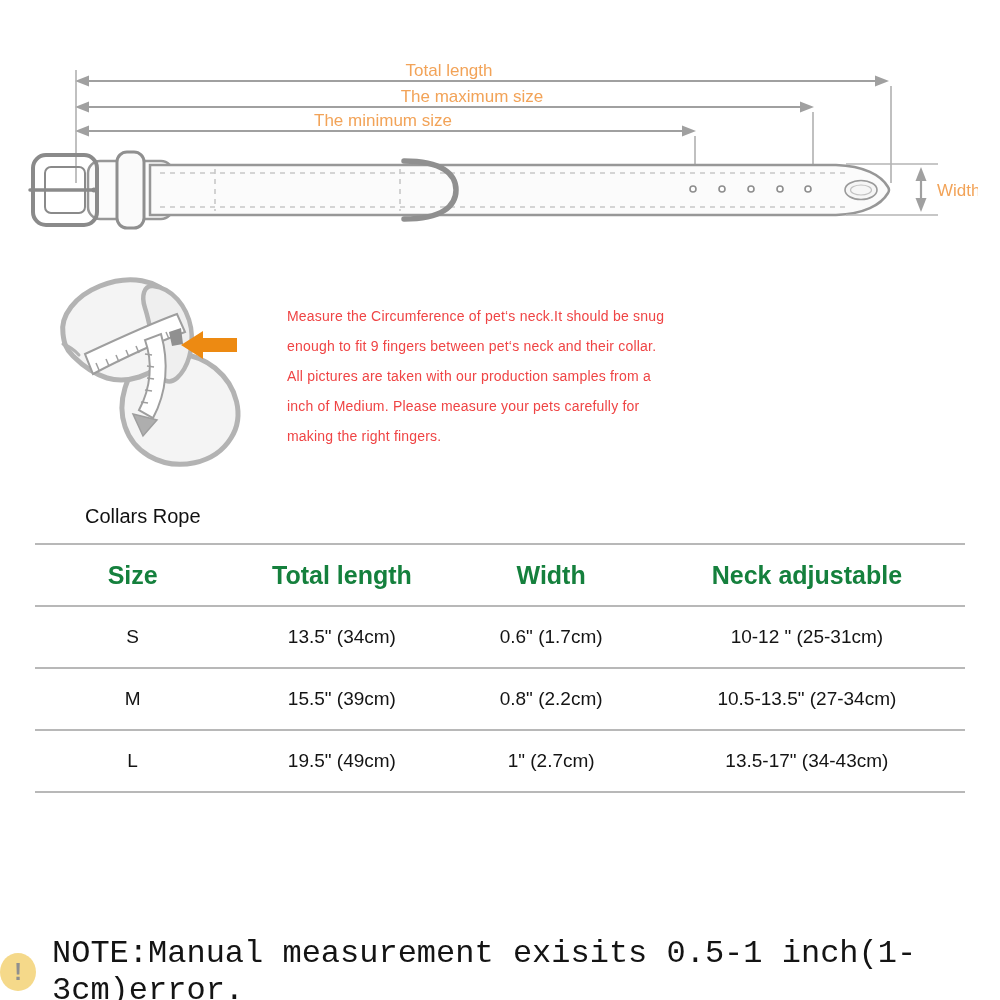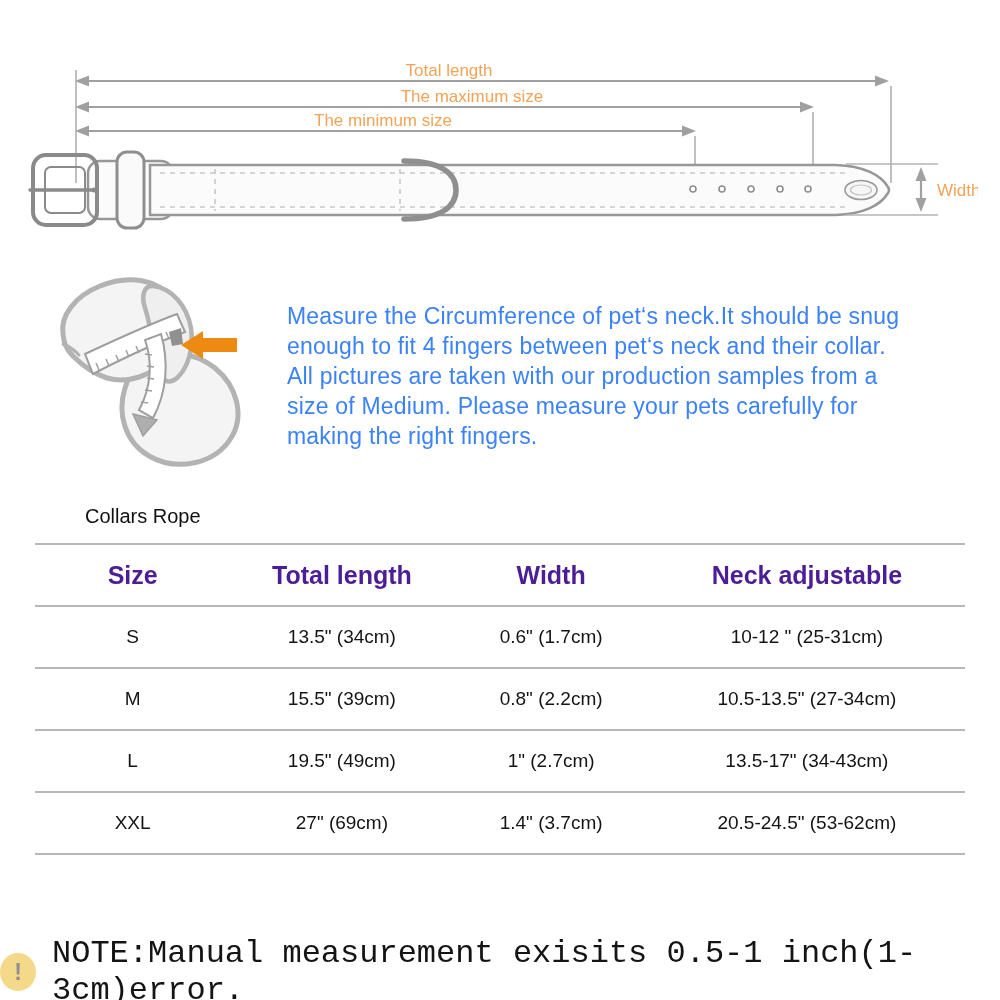--- a/index.html
+++ b/index.html
@@ -15,29 +15,29 @@
   .tri{fill:#A0A0A0;}
   .leather{fill:#FBFBFB;stroke:#979797;stroke-width:2.5;}
   .stitch{stroke:#C8C8C8;stroke-width:1.6;stroke-dasharray:5 5;fill:none;}
   .metal{fill:none;stroke:#8A8A8A;}
 
   
   .dog-illust{position:absolute;left:45px;top:258px;width:200px;height:215px;}
 
   
   .measure-text{position:absolute;left:287px;top:301px;width:655px;
-    font-size:23px;line-height:30px;letter-spacing:.2px;color:#3b82f6;}
+    font-size:14px;line-height:30px;letter-spacing:.2px;color:#ef4444;}
 
   
   .table-caption{position:absolute;left:38px;top:505px;font-size:20px;color:#111;margin-left:47px;}
   .size-table{position:absolute;left:35px;top:543px;width:930px;border-top:2px solid #B8B8B8;}
   .tr{display:grid;grid-template-columns:21% 24% 21% 34%;height:60px;
       border-bottom:2px solid #B8B8B8;align-items:center;}
   .td{text-align:center;font-size:19px;color:#141414;}
-  .th-row .td{font-size:25px;font-weight:bold;color:#4c1d95;}
+  .th-row .td{font-size:25px;font-weight:bold;color:#15803d;}
 
   
   .footer-note{position:absolute;left:0;top:935px;width:1000px;display:flex;
     justify-content:center;align-items:center;gap:16px;}
   .note-icon{width:36px;height:38px;border-radius:50%;background:#F5D98A;
     display:flex;align-items:center;justify-content:center;flex:0 0 auto;}
   .bang{font-size:23px;font-weight:bold;color:#8F8F8F;line-height:1;}
   .note-text{font-family:Liberation Mono, monospace;font-size:32px;color:#141414;}
 </style>
 </head>
@@ -139,23 +139,23 @@
         <line x1="96" y1="144" x2="103" y2="145"></line>
       </g>
       <polygon points="88,156 112,162 98,178" fill="#AEAEAE" stroke="#9E9E9E" stroke-width="1.5"></polygon>
       <polygon points="124,74 136,70 138,86 127,88" fill="#909090"></polygon>
     </g>
     <polygon points="136,87 158,73 158,80 192,80 192,94 158,94 158,101" fill="#ED8A12"></polygon>
   </svg>
 
   <div class="measure-text">
     <div>Measure the Circumference of pet‘s neck.It should be snug</div>
-    <div>enough to fit 4 fingers between pet‘s neck and their collar.</div>
+    <div>enough to fit 9 fingers between pet‘s neck and their collar.</div>
     <div>All pictures are taken with our production samples from a</div>
-    <div>size of Medium. Please measure your pets carefully for</div>
+    <div>inch of Medium. Please measure your pets carefully for</div>
     <div>making the right fingers.</div>
   </div>
 
   <div class="table-caption">Collars Rope</div>
 
   <div class="size-table">
     <div class="tr th-row">
       <div class="td">Size</div>
       <div class="td">Total length</div>
       <div class="td">Width</div>
@@ -172,26 +172,20 @@
       <div class="td">15.5" (39cm)</div>
       <div class="td">0.8" (2.2cm)</div>
       <div class="td">10.5-13.5" (27-34cm)</div>
     </div>
     <div class="tr">
       <div class="td">L</div>
       <div class="td">19.5" (49cm)</div>
       <div class="td">1" (2.7cm)</div>
       <div class="td">13.5-17" (34-43cm)</div>
     </div>
-    <div class="tr">
-      <div class="td">XXL</div>
-      <div class="td">27" (69cm)</div>
-      <div class="td">1.4" (3.7cm)</div>
-      <div class="td">20.5-24.5" (53-62cm)</div>
-    </div>
   </div>
 
   <div class="footer-note">
     <span class="note-icon">
       <span class="bang">!</span>
     </span>
     <span class="note-text">NOTE:Manual measurement exisits 0.5-1 inch(1-3cm)error.</span>
   </div>
 
 </div>

